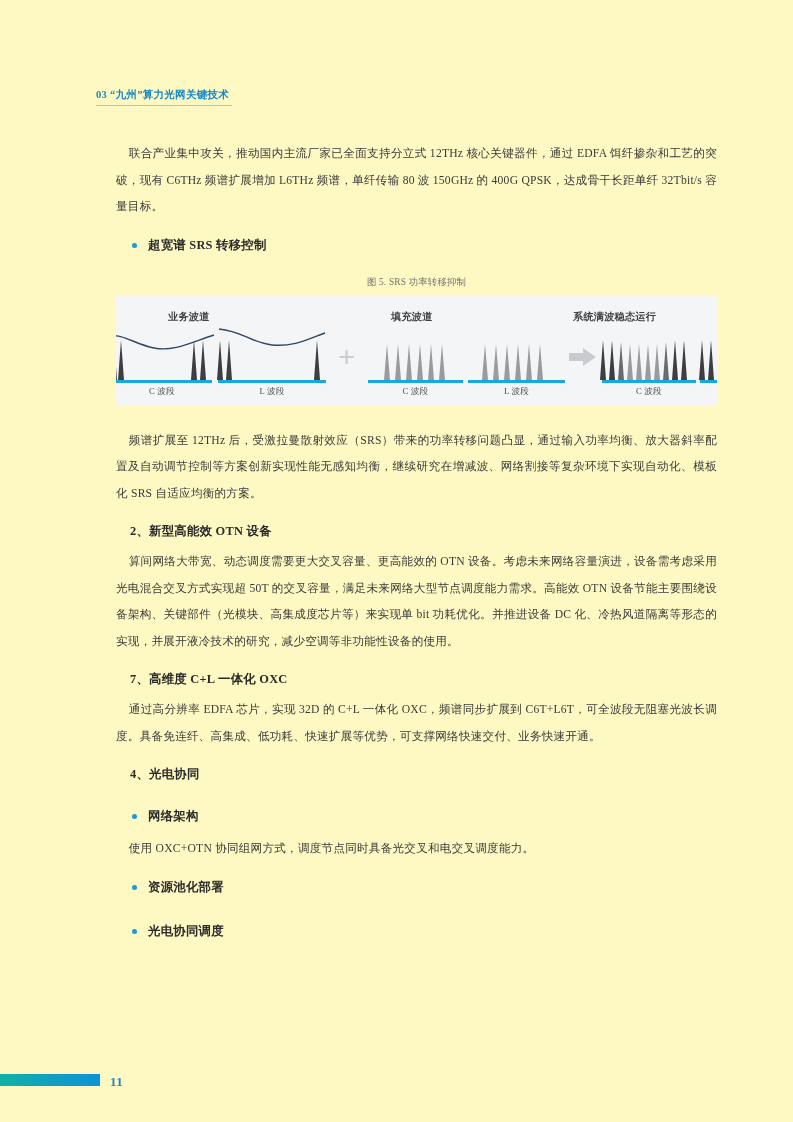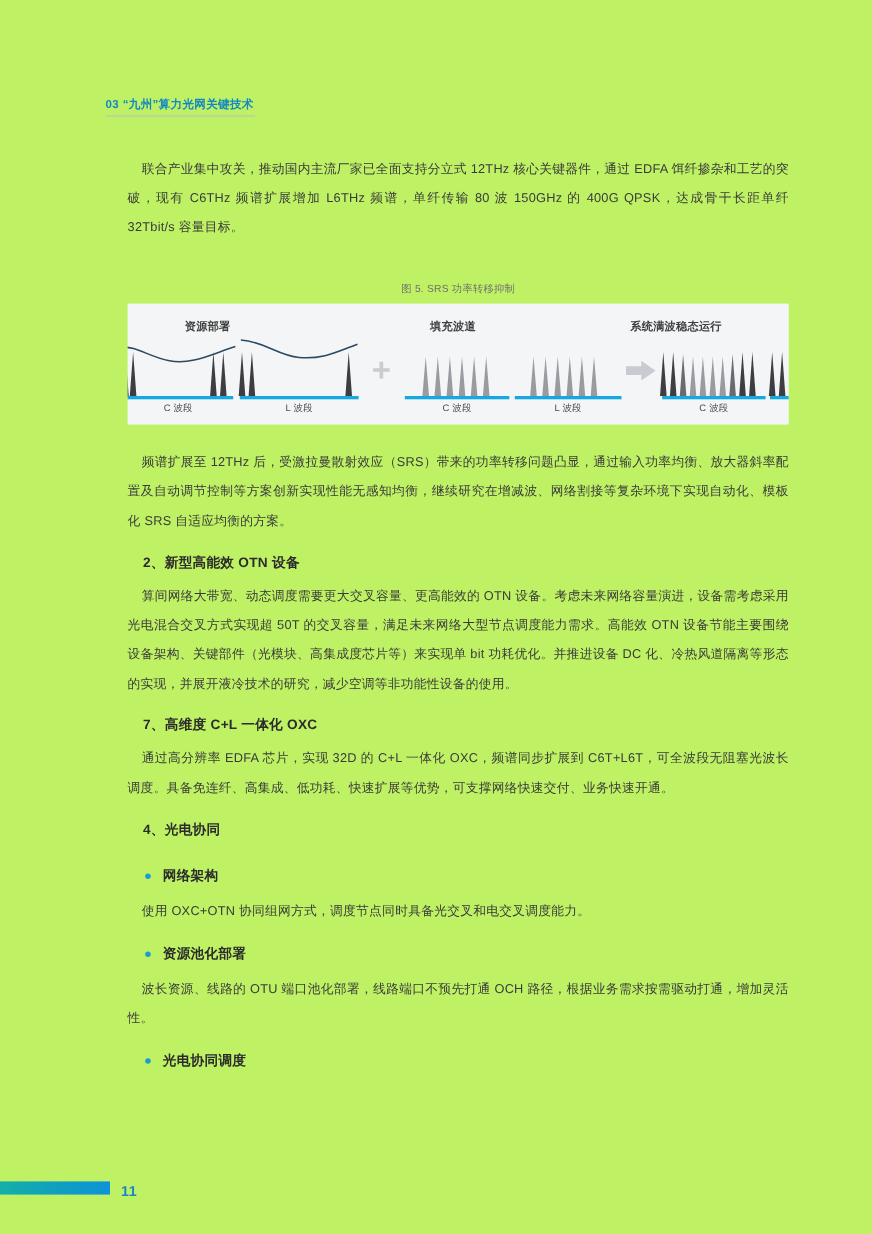--- a/index.html
+++ b/index.html
@@ -10,21 +10,22 @@
   body {
     width: 793px; height: 1122px;
     position: relative;
     font-family: "Liberation Sans", "DejaVu Sans", sans-serif;
     overflow: hidden;
   }
 
   .page {
     position: absolute;
     inset: 0;
-    background: #bef264;
+    background: #fef9c3;
+    font-family: Liberation Serif, serif;
   }
 
   
   .runhead {
     position: absolute;
     left: 96px;
     top: 88px;
     width: 600px;
   }
   .runhead-text {
@@ -192,29 +193,33 @@
     <div class="runhead-text">03 “九州”算力光网关键技术</div>
     <div class="runhead-rule"></div>
   </div>
 
   <div class="content">
 
     <p class="body indent">联合产业集中攻关，推动国内主流厂家已全面支持分立式 12THz 核心关键器件，通过 EDFA 饵纤掺杂和工艺的突破，现有 C6THz 频谱扩展增加 L6THz 频谱，单纤传输 80 波 150GHz 的 400G QPSK，达成骨干长距单纤 32Tbit/s 容量目标。</p>
 
     <div class="gap-14"></div>
 
+    <div class="bullet-head">
+      <span class="bullet-dot"></span>
+      <span class="bullet-label">超宽谱 SRS 转移控制</span>
+    </div>
 
     <div class="gap-18"></div>
 
     <div class="figure-wrap">
       <div class="fig-caption">图 5. SRS 功率转移抑制</div>
 
       <div class="fig-box">
 
-        <div class="fig-title" style="left:52px; top:14px;">资源部署</div>
+        <div class="fig-title" style="left:52px; top:14px;">业务波道</div>
         <div class="fig-title" style="left:275px; top:14px;">填充波道</div>
         <div class="fig-title" style="left:457px; top:14px;text-align:center;">系统满波稳态运行</div>
 
         <svg class="curve" style="left:-8px; top:36px;" width="110" height="22">
           <path d="M2,4 C16,2 26,12 46,16 C66,20 84,10 106,3" fill="none" stroke="#2c4a63" stroke-width="1.4"></path>
         </svg>
         <div class="band-base" style="left:-4px; top:84px; width:100px;"></div>
         <div class="spike dark" style="left:-5px; bottom:26px;"></div>
         <div class="spike dark" style="left:2px;  bottom:26px;"></div>
         <div class="spike dark" style="left:75px; bottom:26px;"></div>
@@ -316,21 +321,20 @@
 
     <div class="gap-14"></div>
 
     <div class="bullet-head">
       <span class="bullet-dot"></span>
       <span class="bullet-label">资源池化部署</span>
     </div>
 
     <div class="gap-10"></div>
 
-    <p class="body indent">波长资源、线路的 OTU 端口池化部署，线路端口不预先打通 OCH 路径，根据业务需求按需驱动打通，增加灵活性。</p>
 
     <div class="gap-14"></div>
 
     <div class="bullet-head">
       <span class="bullet-dot"></span>
       <span class="bullet-label">光电协同调度</span>
     </div>
 
     <div class="gap-10"></div>
 

